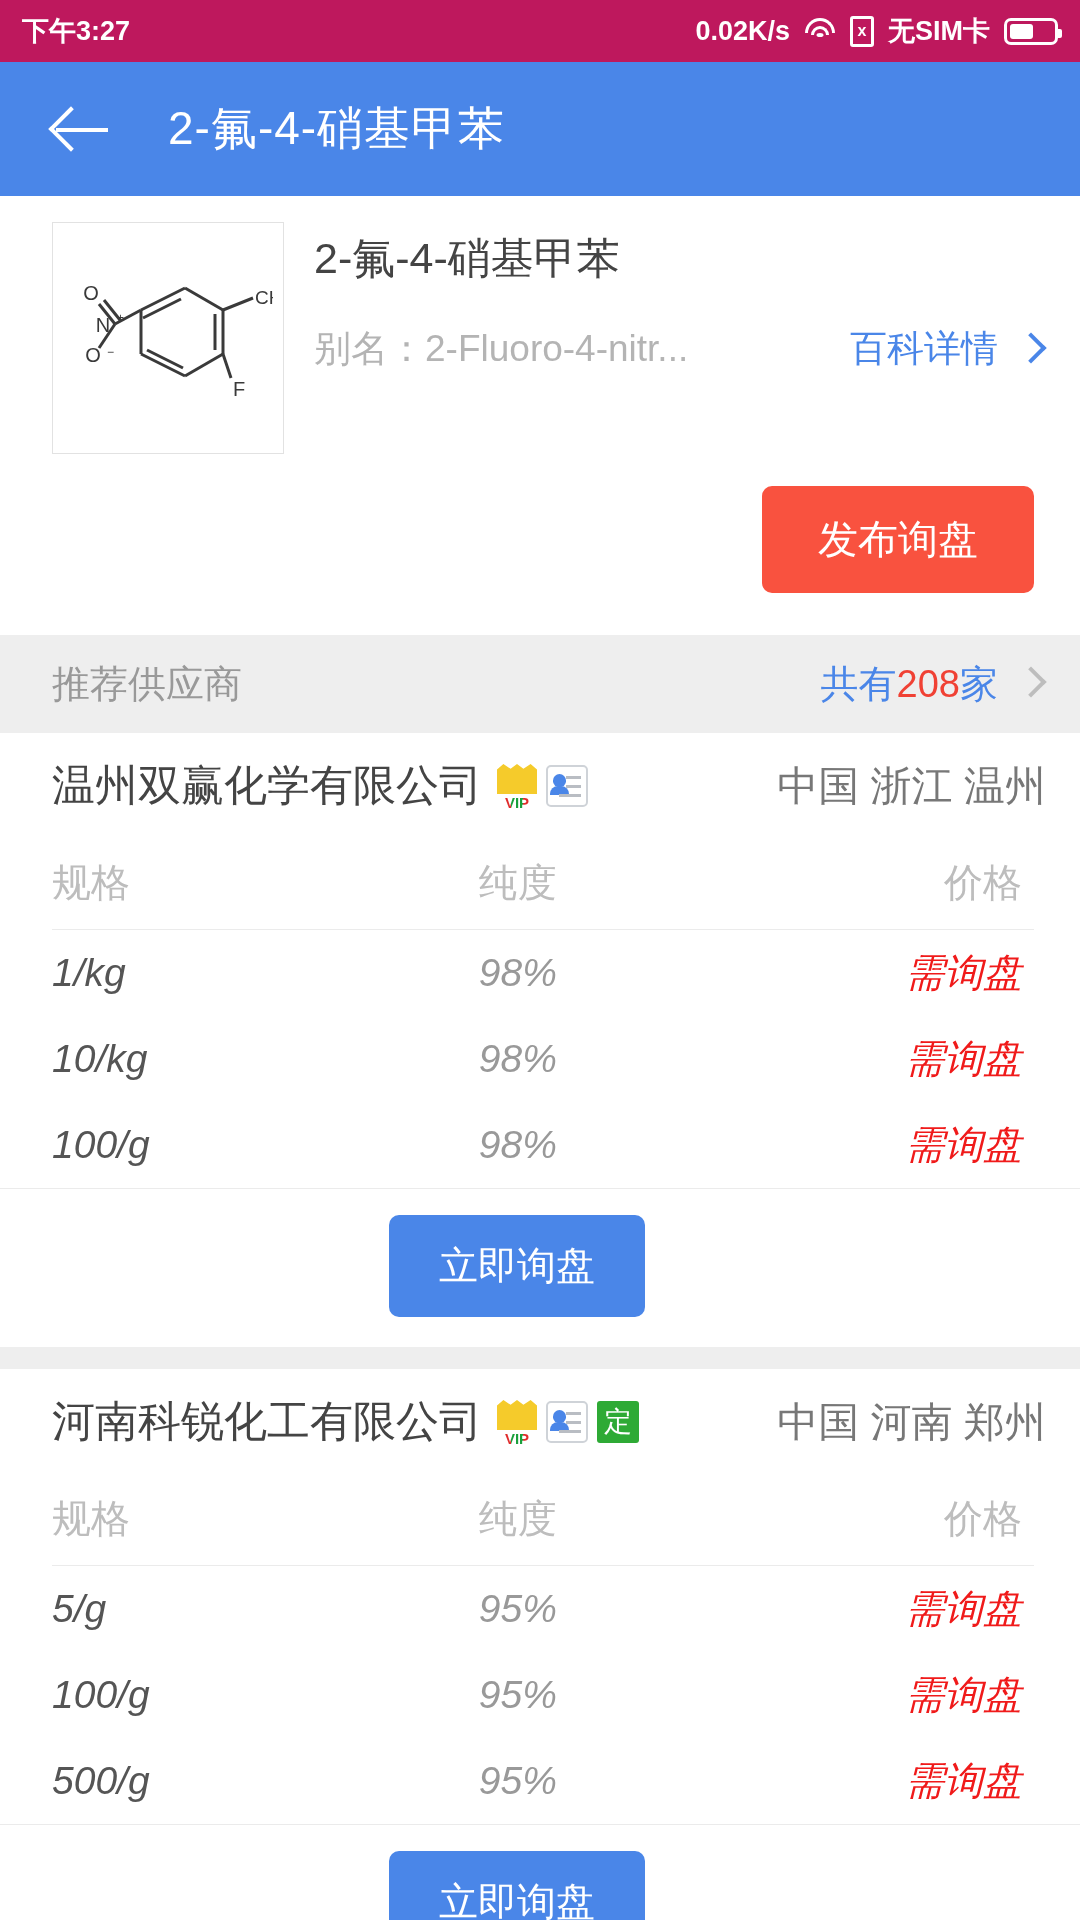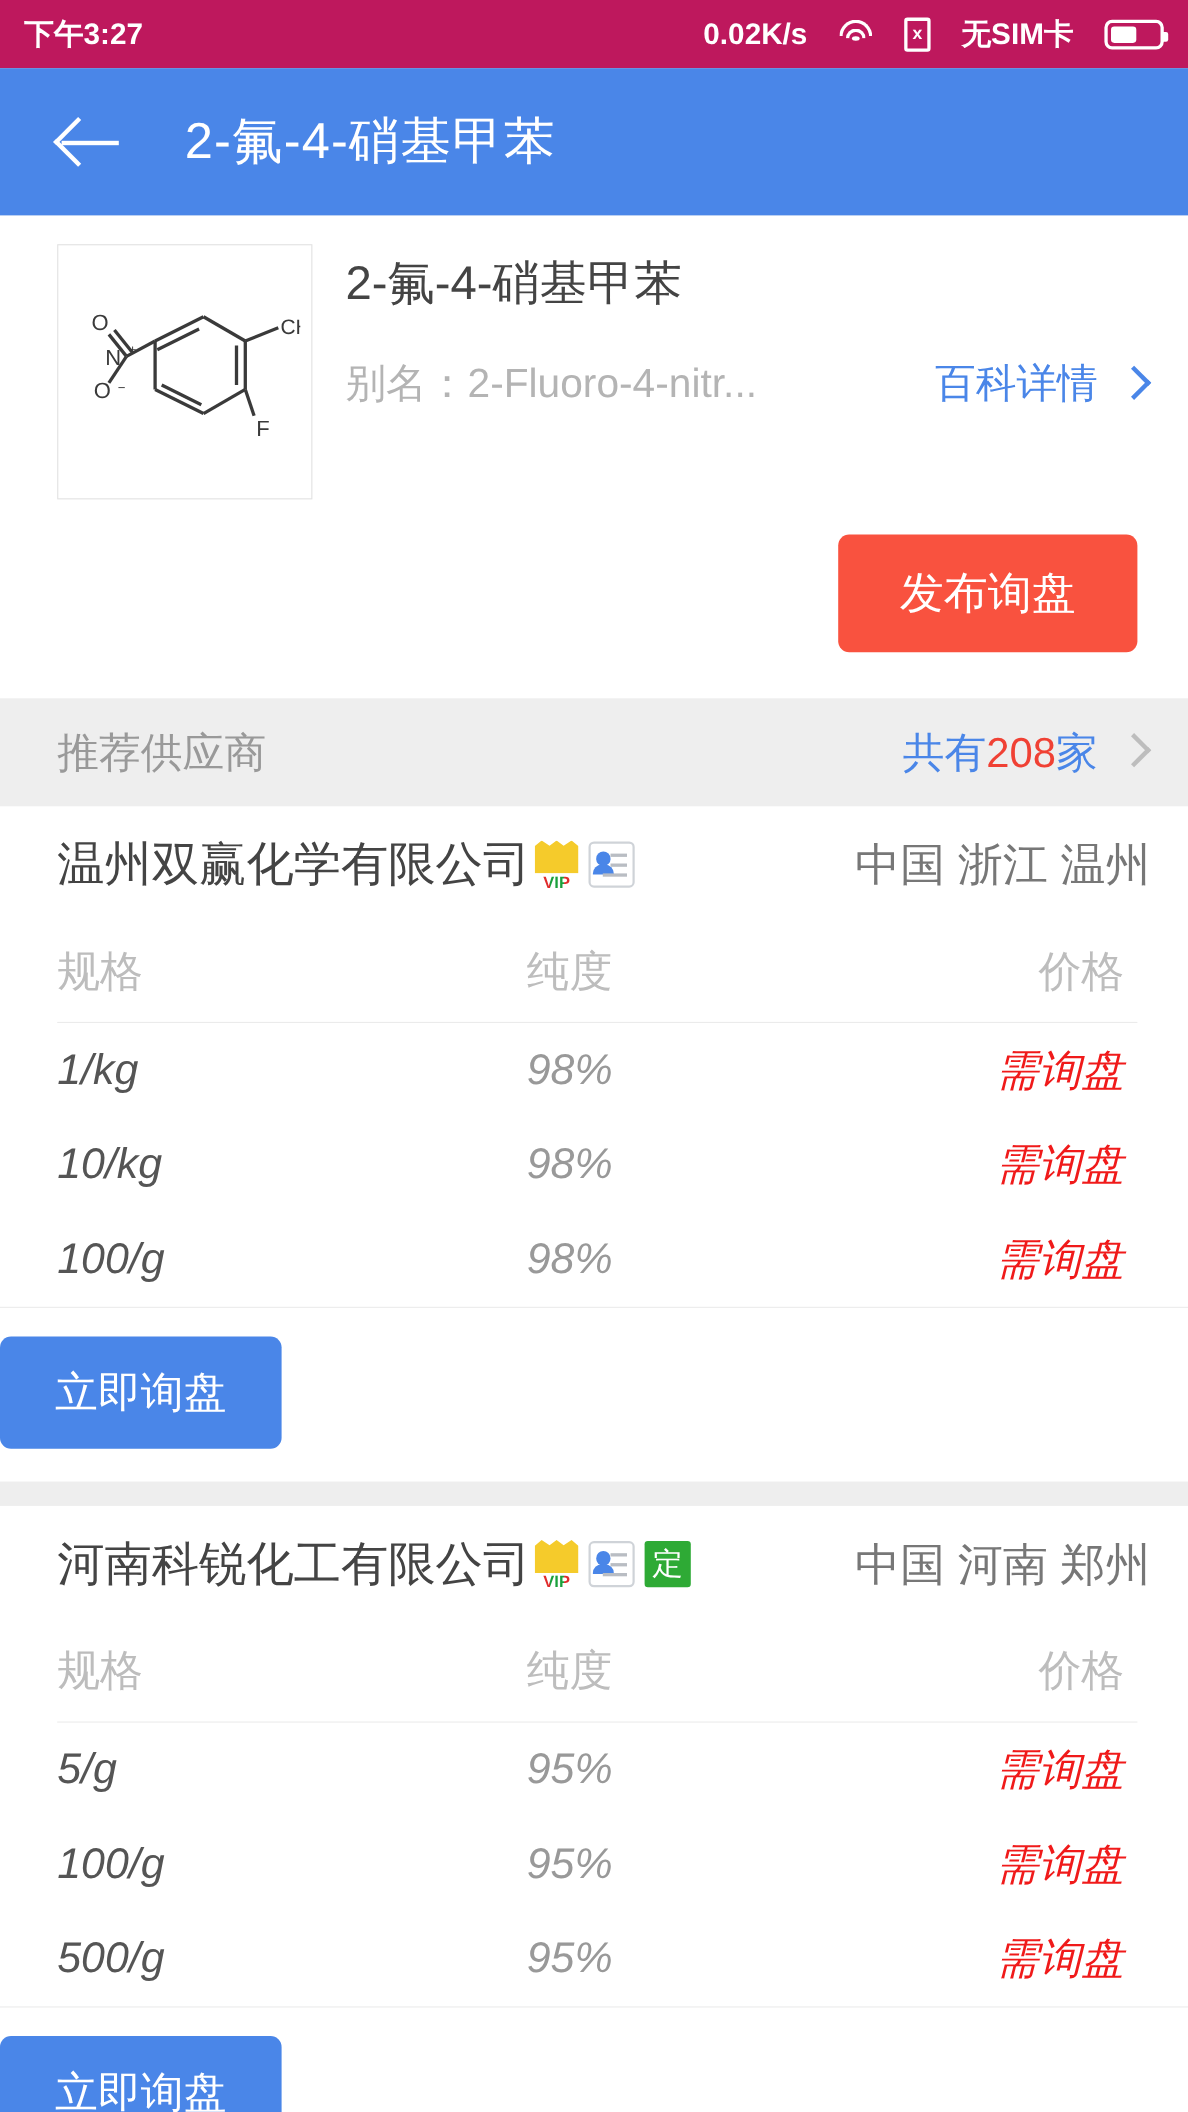--- a/index.html
+++ b/index.html
@@ -13,21 +13,21 @@
   .phone { width:1080px; height:1920px; position:relative; background:#f0f0f0; }
 
   
   .statusbar {
     height:62px; background:#be185d; color:#fff;
     display:flex; align-items:center; padding:0 22px;
     font-size:27px; font-weight:bold;
   }
   .sb-left { flex:0 0 auto; letter-spacing:0px; }
   .sb-spacer { flex:1 1 auto; }
-  .sb-right { display:flex; align-items:center; gap:28px; }
+  .sb-right { display:flex; align-items:center; gap:14px; }
   .sb-speed { font-size:27px; font-weight:bold; }
   .sb-nosim { font-size:27px; font-weight:bold; }
   .wifi-ico { width:32px; height:26px; position:relative; }
   .wifi-ico i { position:absolute; left:50%; transform:translateX(-50%);
                 border:3px solid #fff; border-bottom:none;
                 border-radius:50% 50% 0 0 / 100% 100% 0 0; }
   .wifi-ico i.a { width:30px; height:15px; top:0; }
   .wifi-ico i.b { width:18px; height:9px; top:8px; }
   .wifi-ico i.c { width:7px;  height:4px;  top:15px; background:#fff; border-radius:50%; border:none; }
   .simx {
@@ -79,21 +79,21 @@
   .sec-head { background:#eeeeee; height:98px; display:flex; align-items:center;
               padding:0 34px 0 52px; }
   .sec-title { font-size:38px; color:#999; flex:1 1 auto; }
   .sec-link { font-size:38px; color:#4a86e8; }
   .sec-link .num { color:#f04134; }
 
   
   .supplier { background:#fff; }
   .sup-head { display:flex; align-items:center; padding:24px 34px 22px 52px; }
   .sup-name { font-size:43px; color:#444; white-space:nowrap; }
-  .badges { display:flex; align-items:center; gap:9px; margin-left:4px; flex:0 0 auto; }
+  .badges { display:flex; align-items:center; gap:9px; margin-left:15px; flex:0 0 auto; }
   .bdg-vip { width:40px; height:44px; position:relative; }
   .bdg-vip .crown { position:absolute; top:0; left:0; width:40px; height:30px;
      background:#f5cb2b;
      clip-path:polygon(0% 18%, 16% 0%, 34% 16%, 50% 0%, 66% 16%, 84% 0%, 100% 18%, 100% 100%, 0% 100%); }
   .bdg-vip .vip-t { position:absolute; bottom:-2px; left:0; width:40px; text-align:center;
      font-size:15px; font-weight:bold; line-height:1;
      background:linear-gradient(90deg,#e02b2b 0 34%,#1aa03c 34% 66%,#e02b2b 66% 100%);
      -webkit-background-clip:text; background-clip:text; color:transparent; }
   .bdg-card { width:42px; height:42px; border:2px solid #cfd3d8; border-radius:5px;
      background:#fff; position:relative; }
@@ -114,21 +114,21 @@
   .tbl .trow  { height:86px;font-style:italic; }
   .c1 { flex:0 0 44%; font-size:39px; }
   .c2 { flex:0 0 30%; font-size:39px; text-align:left; }
   .c3 { flex:1 1 auto; font-size:39px; text-align:right; }
   .thead .c1,.thead .c2,.thead .c3 { color:#bdbdbd; }
   .trow .c1 { color:#555; }
   .trow .c2 { color:#999; }
   .trow .c3 { color:#f01a1a; }
   .divider { height:1px; background:#ebebeb; margin:0 46px 0 52px; }
   .divider.full { margin:0; }
-  .sup-foot { display:flex; justify-content:flex-start; padding:26px 46px 30px 0; }
+  .sup-foot { display:flex; justify-content:center; padding:26px 46px 30px 0; }
   .btn-inquire { background:#4a86e8; color:#fff; font-size:39px; padding:24px 50px;
                  border-radius:10px; border:none; cursor:pointer; font-family:inherit; }
 </style>
 </head>
 <body>
 
 <div class="phone">
 
   <div class="statusbar">
     <span class="sb-left">下午3:27</span>

